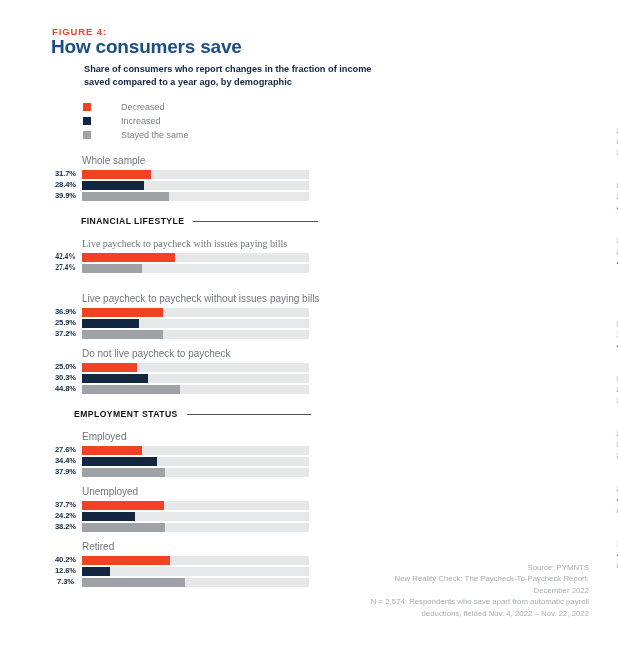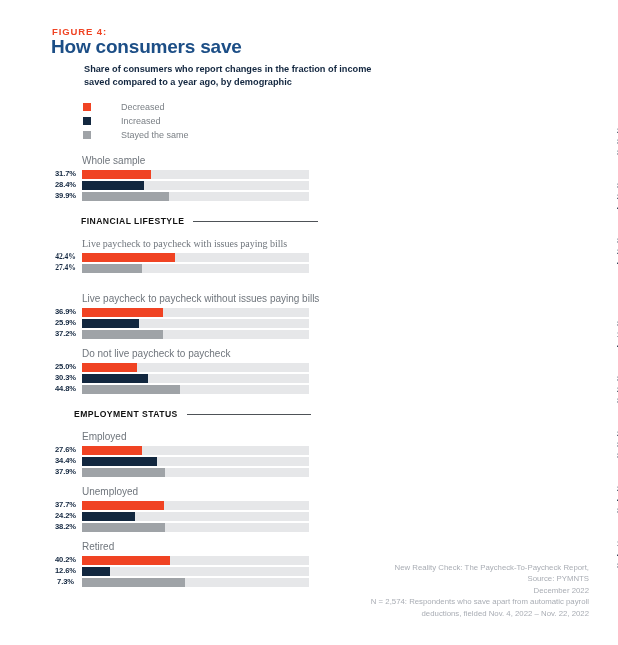--- a/index.html
+++ b/index.html
@@ -335,20 +335,20 @@
         <div class="bar-row">
           <div class="bar-value">42.9%</div>
         </div>
         <div class="bar-row">
           <div class="bar-value">37.6%</div>
         </div>
       </div>
     </div>
 
   <div class="footer" id="footer-host">
+      <div>Source: PYMNTS</div>
       <div>New Reality Check: The Paycheck-To-Paycheck Report,</div>
-      <div>Source: PYMNTS</div>
       <div>December 2022</div>
       <div>N = 2,574: Respondents who save apart from automatic payroll</div>
       <div>deductions, fielded Nov. 4, 2022 – Nov. 22, 2022</div>
     </div>
 
 </div>
 
 </body></html>

